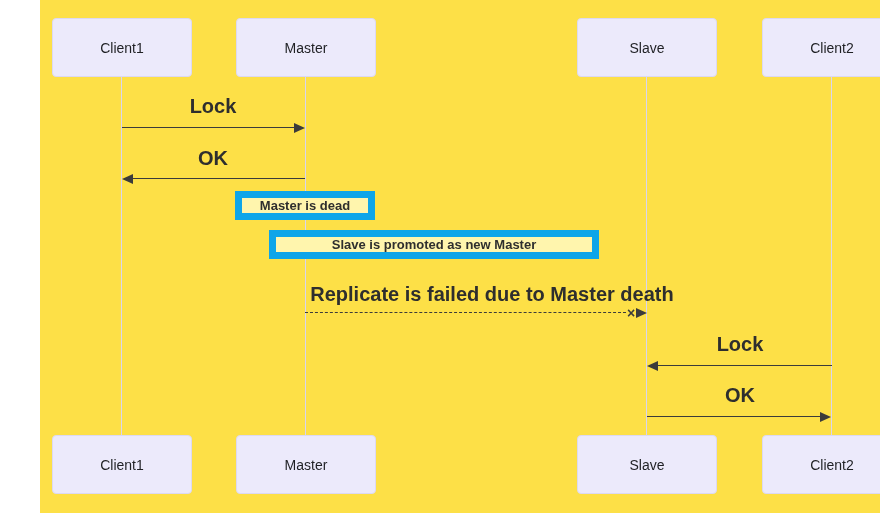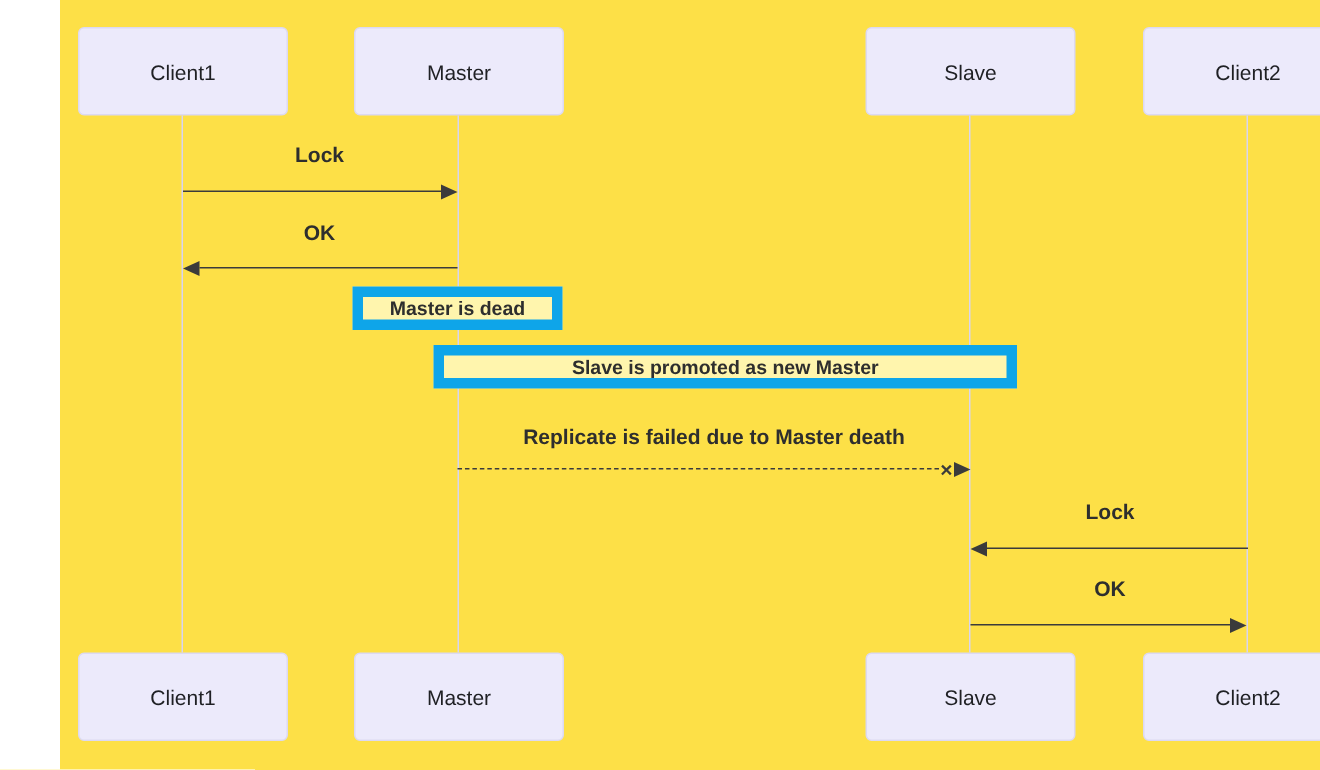--- a/index.html
+++ b/index.html
@@ -12,21 +12,21 @@
     position:absolute;width:140px;height:59px;
     background:#eceafb;border:1px solid #dcd9f2;border-radius:4px;
     display:flex;align-items:center;justify-content:center;
     font-size:14px;color:#1f2024;box-sizing:border-box;
   }
   .lifeline{
     position:absolute;top:77px;height:358px;width:1px;background:#d8d4f0;
   }
   .msg-label{
     position:absolute;transform:translateX(-50%);
-    font-size:14px;font-weight:700;color:#2e2e2e;white-space:nowrap;
+    font-size:20px;font-weight:700;color:#2e2e2e;white-space:nowrap;
   }
   .msg-line{position:absolute;height:0;border-top:1.5px solid #3b3b3b;}
   .msg-line.dashed{border-top:1px dashed #3b3b3b;}
   .head-r{
     position:absolute;width:0;height:0;
     border-top:5px solid transparent;border-bottom:5px solid transparent;
     border-left:11px solid #3b3b3b;
   }
   .head-l{
     position:absolute;width:0;height:0;
@@ -85,25 +85,25 @@
   <div class="head-r" style="left:254px;top:123px"></div>
 
   <div class="msg-label" style="left:173px;top:147px">OK</div>
   <div class="msg-line" style="left:93px;top:178px;width:172px"></div>
   <div class="head-l" style="left:82px;top:174px"></div>
 
   <div class="note" style="left:195px;top:191px;width:140px;height:29px">
     <span>Master is dead</span>
   </div>
 
-  <div class="note" style="left:249px;top:230px;width:389px;height:29px">
+  <div class="note" style="left:229px;top:230px;width:330px;height:29px">
     <span>Slave is promoted as new Master</span>
   </div>
 
-  <div class="msg-label" style="left:436px;top:283px">Replicate is failed due to Master death</div>
+  <div class="msg-label" style="left:452px;top:283px">Replicate is failed due to Master death</div>
   <div class="msg-line dashed" style="left:265px;top:312px;width:321px"></div>
   <div class="fail-x" style="left:591px;top:313px">×</div>
   <div class="head-r" style="left:596px;top:308px"></div>
 
   <div class="msg-label" style="left:700px;top:333px">Lock</div>
   <div class="msg-line" style="left:618px;top:365px;width:174px"></div>
   <div class="head-l" style="left:607px;top:361px"></div>
 
   <div class="msg-label" style="left:700px;top:384px">OK</div>
   <div class="msg-line" style="left:607px;top:416px;width:173px"></div>

